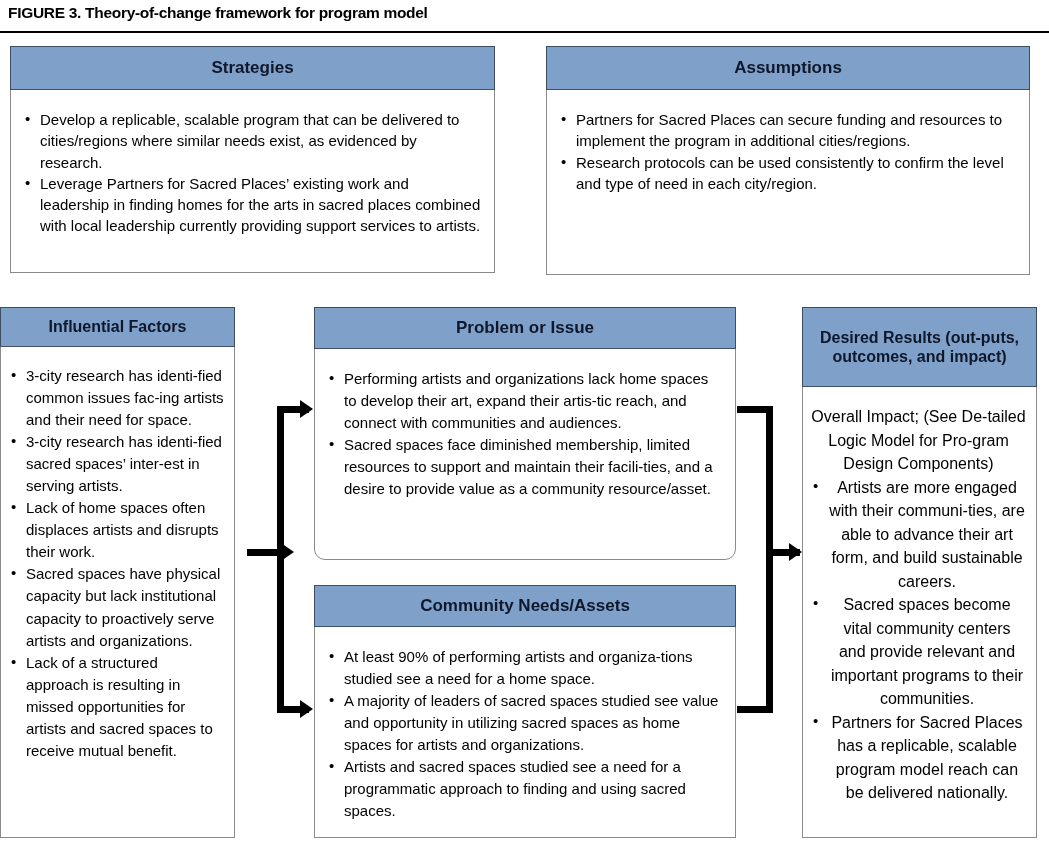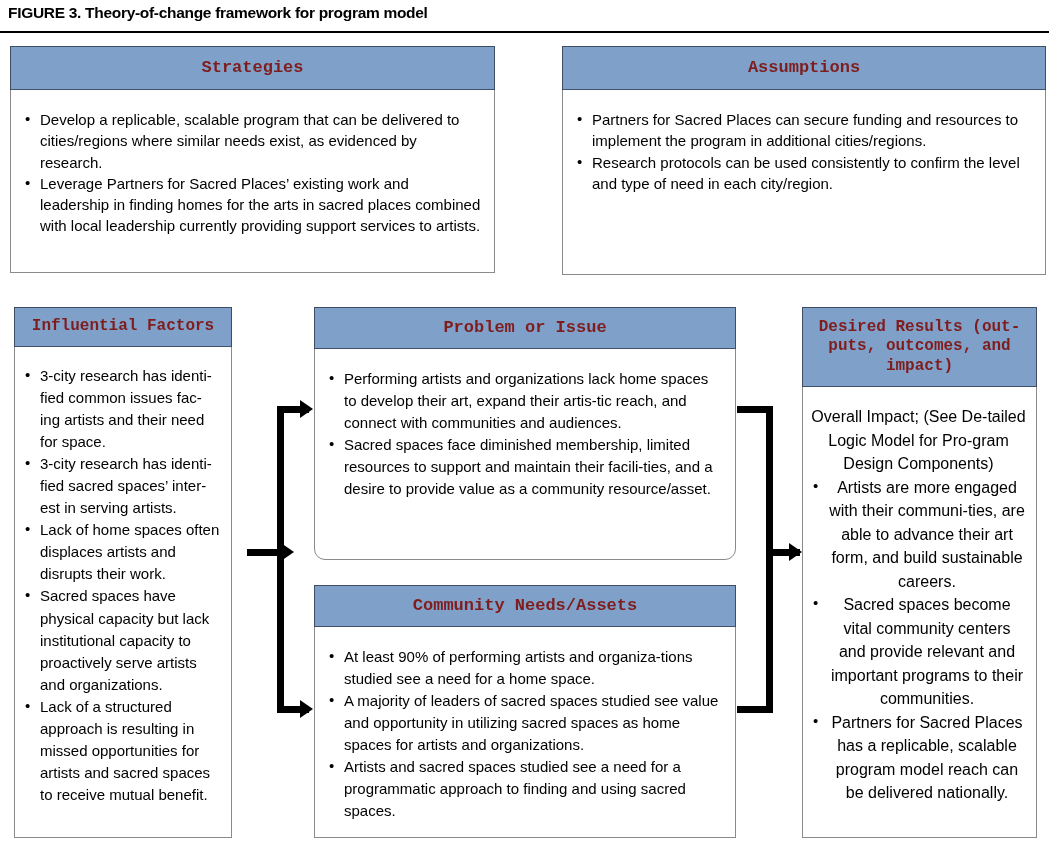--- a/index.html
+++ b/index.html
@@ -26,25 +26,24 @@
   
   .box{position:absolute;box-sizing:border-box;background:#ffffff;
        border:1px solid #8a8a8a;}
   .box-hd{
     box-sizing:border-box;
     background:#7fa0c9;
     border:1px solid #3f4d63;
     border-bottom:1px solid #40506b;
     font-weight:bold;
     text-align:center;
-    color:#7f1d1d;
+    color:#0f172a;
     display:flex;align-items:center;justify-content:center;
     line-height:1.2;
     padding:4px 6px;
-    font-family:Liberation Mono, monospace;
   }
   .box-bd{
     box-sizing:border-box;
     padding:9px 12px 8px 12px;
     font-size:15px;
     line-height:1.42;
     margin-top:11px;
   }
   ul.blist{margin:0;padding:0;list-style:none;}
   ul.blist > li{
@@ -55,25 +54,25 @@
   ul.blist > li::before{
     content:"\2022";
     position:absolute;left:2px;top:-1px;
     font-size:15px;line-height:1.42;
   }
   .noblt{padding-left:17px;position:relative;}
 
   
   #box-strategies{left:10px;top:46px;width:485px;height:227px;}
   #box-strategies .box-hd{height:44px;font-size:17px;margin:-1px;width:calc(100% + 2px);}
-  #box-assumptions{left:562px;top:46px;width:484px;height:229px;}
+  #box-assumptions{left:546px;top:46px;width:484px;height:229px;}
   #box-assumptions .box-hd{height:44px;font-size:17px;margin:-1px;width:calc(100% + 2px);}
 
   
-  #box-influential{left:14px;top:307px;width:218px;height:531px;}
+  #box-influential{left:0;top:307px;width:235px;height:531px;}
   #box-influential .box-hd{height:40px;font-size:16px;margin:-1px;width:calc(100% + 2px);}
   #box-influential .box-bd{font-size:15px;line-height:1.47;padding:8px 10px 6px 8px;}
 
   #box-problem{left:314px;top:307px;width:422px;height:253px;border-radius:11px;}
   #box-problem .box-hd{height:42px;font-size:17px;margin:-1px;width:calc(100% + 2px);}
   #box-problem .box-bd{font-size:15px;line-height:1.47;padding:9px 12px 6px 12px;}
 
   #box-community{left:314px;top:585px;width:422px;height:253px;}
   #box-community .box-hd{height:42px;font-size:17px;margin:-1px;width:calc(100% + 2px);}
   #box-community .box-bd{font-size:15px;line-height:1.47;padding:9px 12px 6px 12px;}

